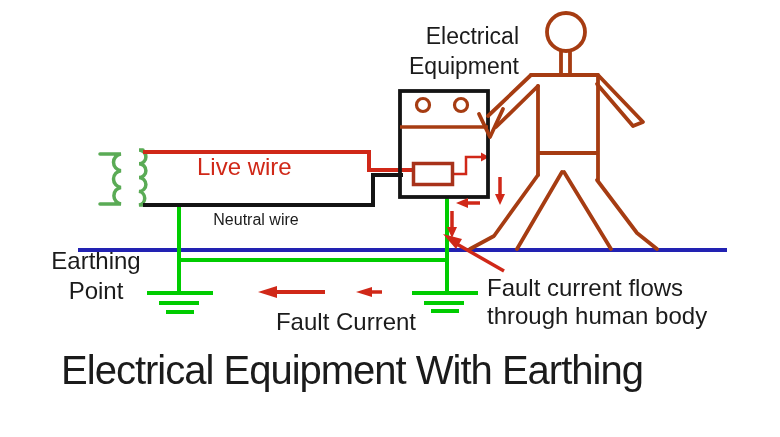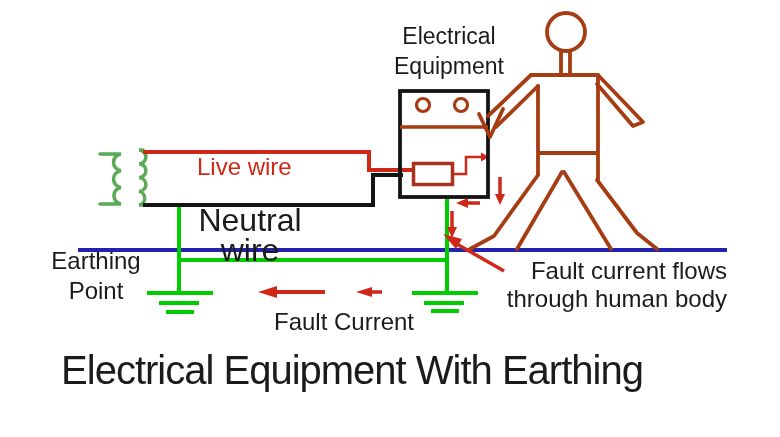--- a/index.html
+++ b/index.html
@@ -6,26 +6,26 @@
   .canvas {
     position:relative; width:780px; height:437px; background:#ffffff;
     overflow:hidden; font-family:"Liberation Sans", sans-serif;
   }
   .canvas svg { position:absolute; left:0; top:0; }
   .lbl {
     position:absolute; white-space:pre-line; color:var(--text_black,#1b1b1b);
     font-family:"Liberation Sans", sans-serif;
   }
   .lbl-transformer { left:86px; top:87px; font-size:24px; line-height:31px; text-align:left; }
-  .lbl-equipment   { left:379px; top:21px; width:140px; font-size:23px; line-height:30px; text-align:center; }
+  .lbl-equipment   { left:379px; top:21px; width:140px; font-size:23px; line-height:30px; text-align:right; }
   .lbl-livewire    { left:197px; top:152px; width:140px; font-size:24px; line-height:30px; text-align:left; color:var(--live_red,#d02818); }
-  .lbl-neutral     { left:180px; top:205px; width:140px; font-size:32px; line-height:30px; text-align:center; }
+  .lbl-neutral     { left:186px; top:205px; width:140px; font-size:16px; line-height:30px; text-align:center; }
   .lbl-earthing    { left:26px;  top:246px; width:140px; font-size:24px; line-height:30px; text-align:center; }
-  .lbl-faultcur    { left:264px; top:307px; width:160px; font-size:24px; line-height:30px; text-align:center; }
-  .lbl-faultbody   { left:487px; top:257px; width:240px; font-size:24px; line-height:28px; text-align:right; }
+  .lbl-faultcur    { left:256px; top:307px; width:160px; font-size:24px; line-height:30px; text-align:right; }
+  .lbl-faultbody   { left:487px; top:274px; width:240px; font-size:24px; line-height:28px; text-align:left; }
   .lbl-title       { left:0px;   top:346px; width:704px; font-size:40px; line-height:48px; letter-spacing:-1px; text-align:center; }
 </style>
 </head>
 <body>
 
 <div class="canvas">
 
   <svg width="780" height="437" viewBox="0 0 780 437">
 
     <g stroke-width="4" fill="none" stroke="#2222b2">

